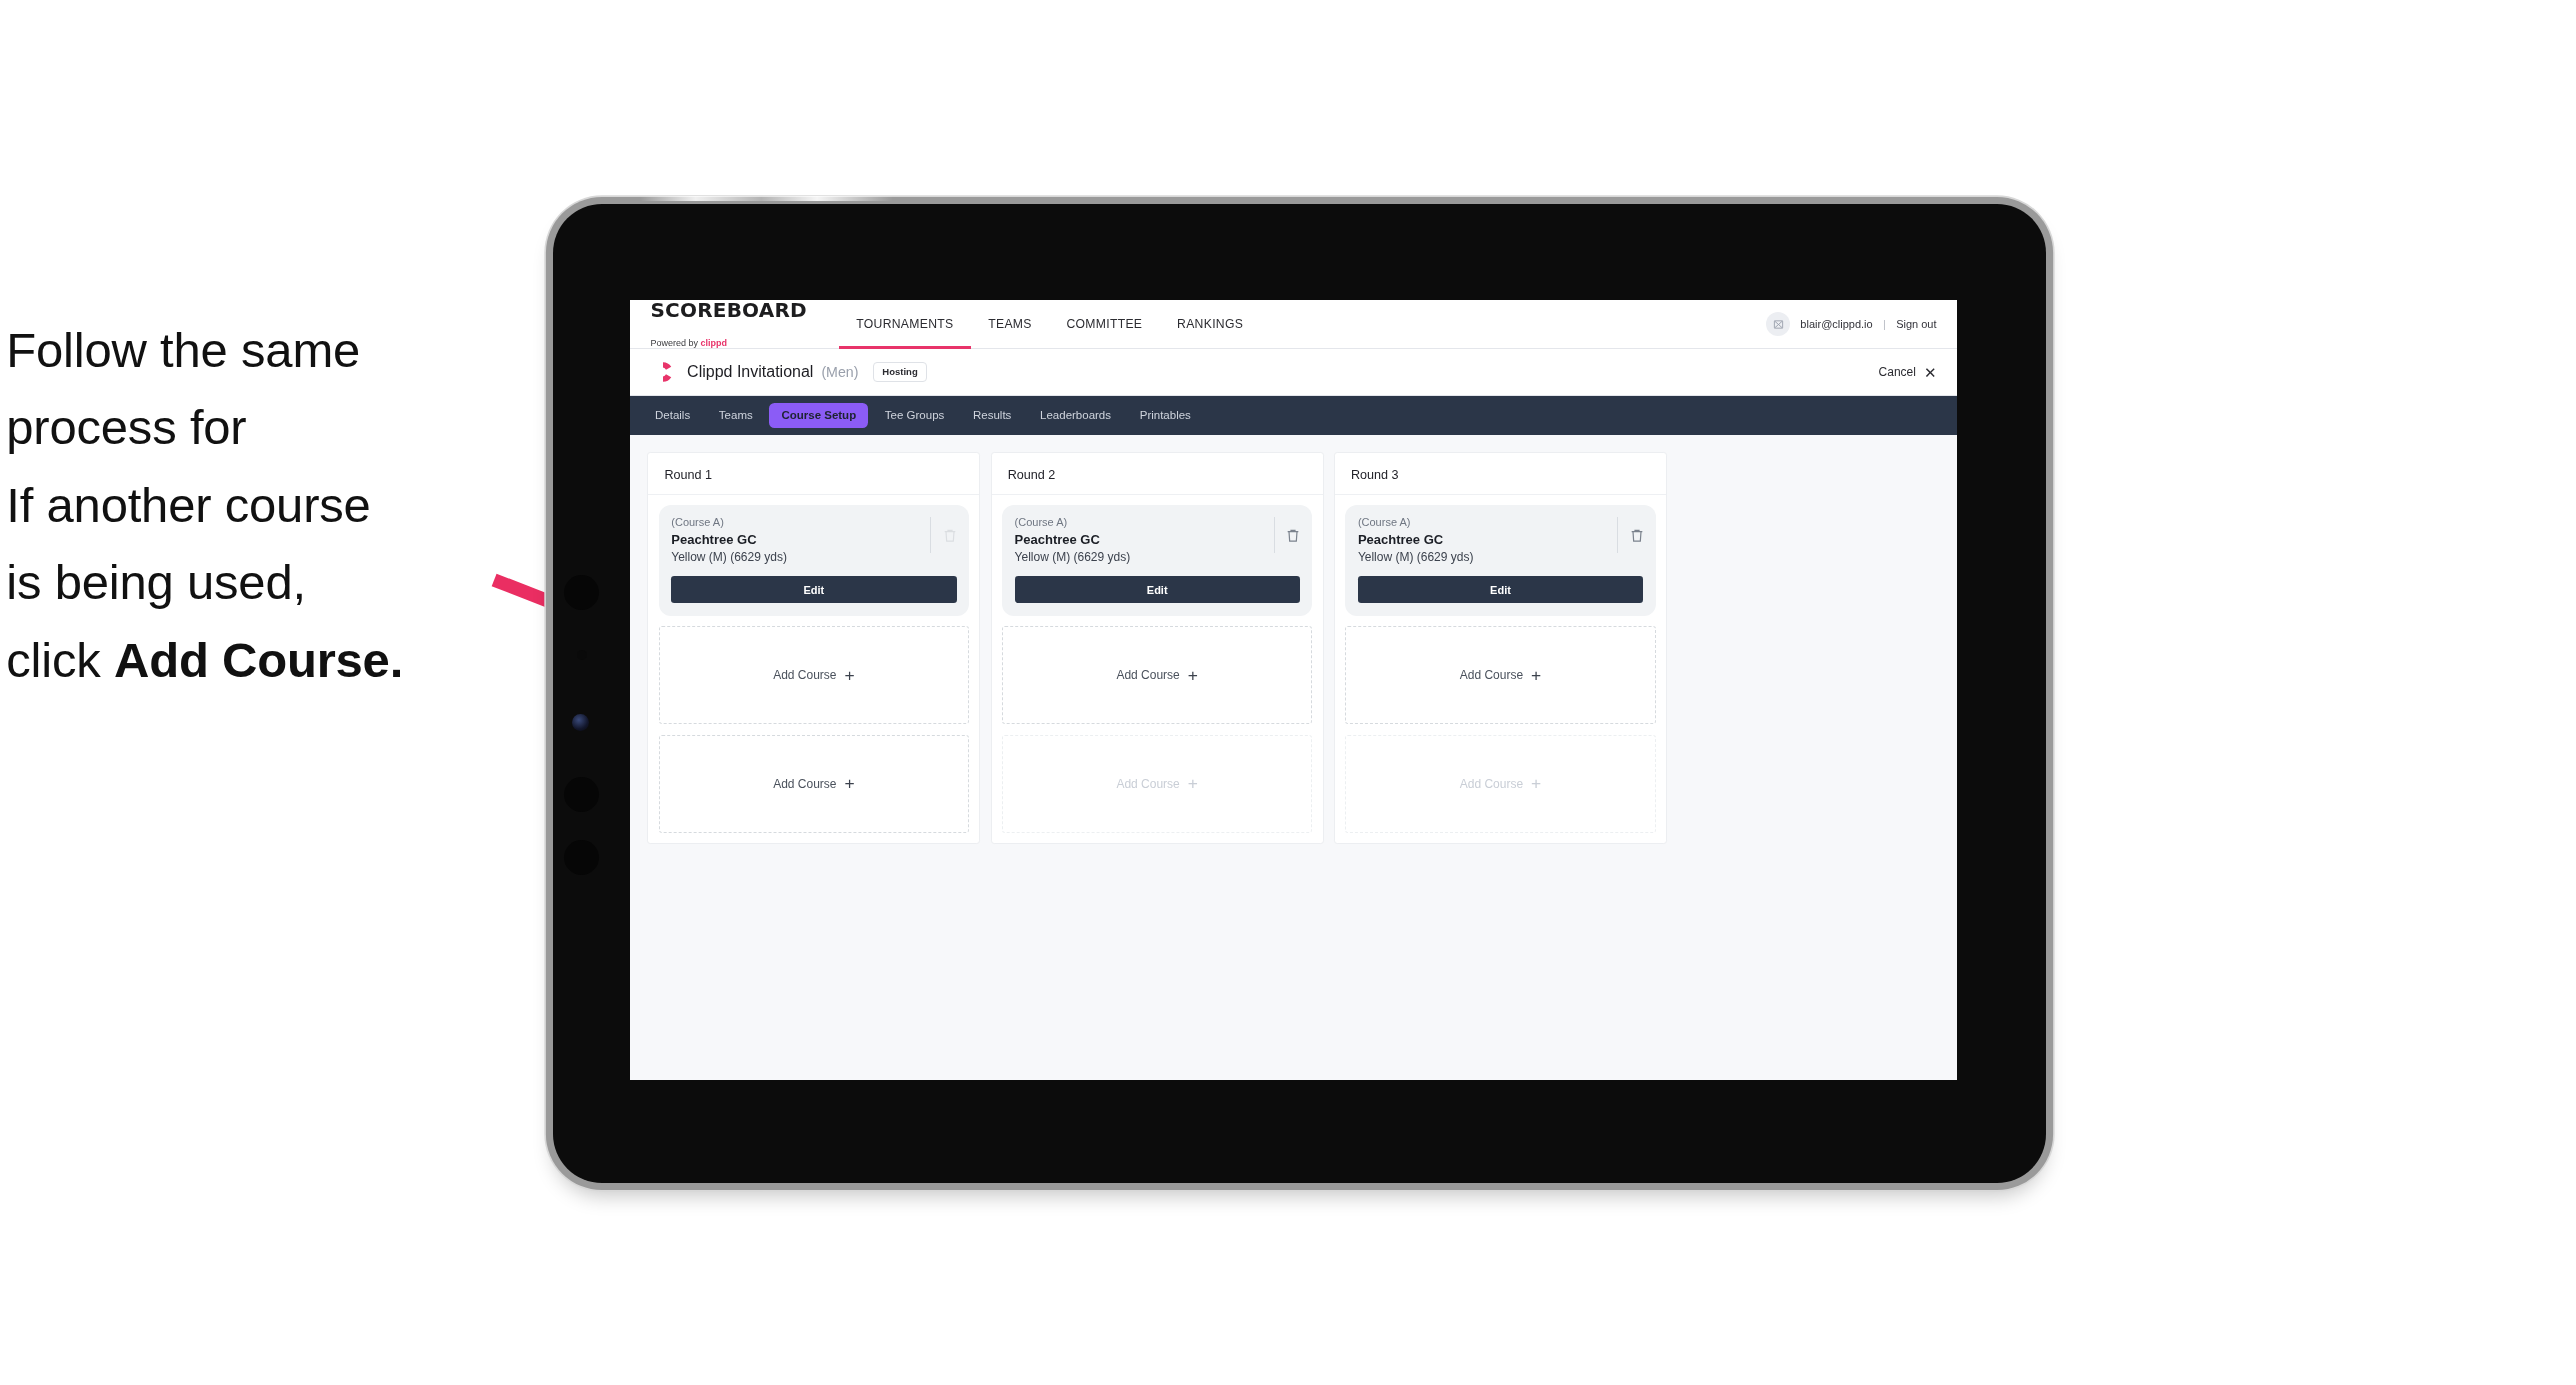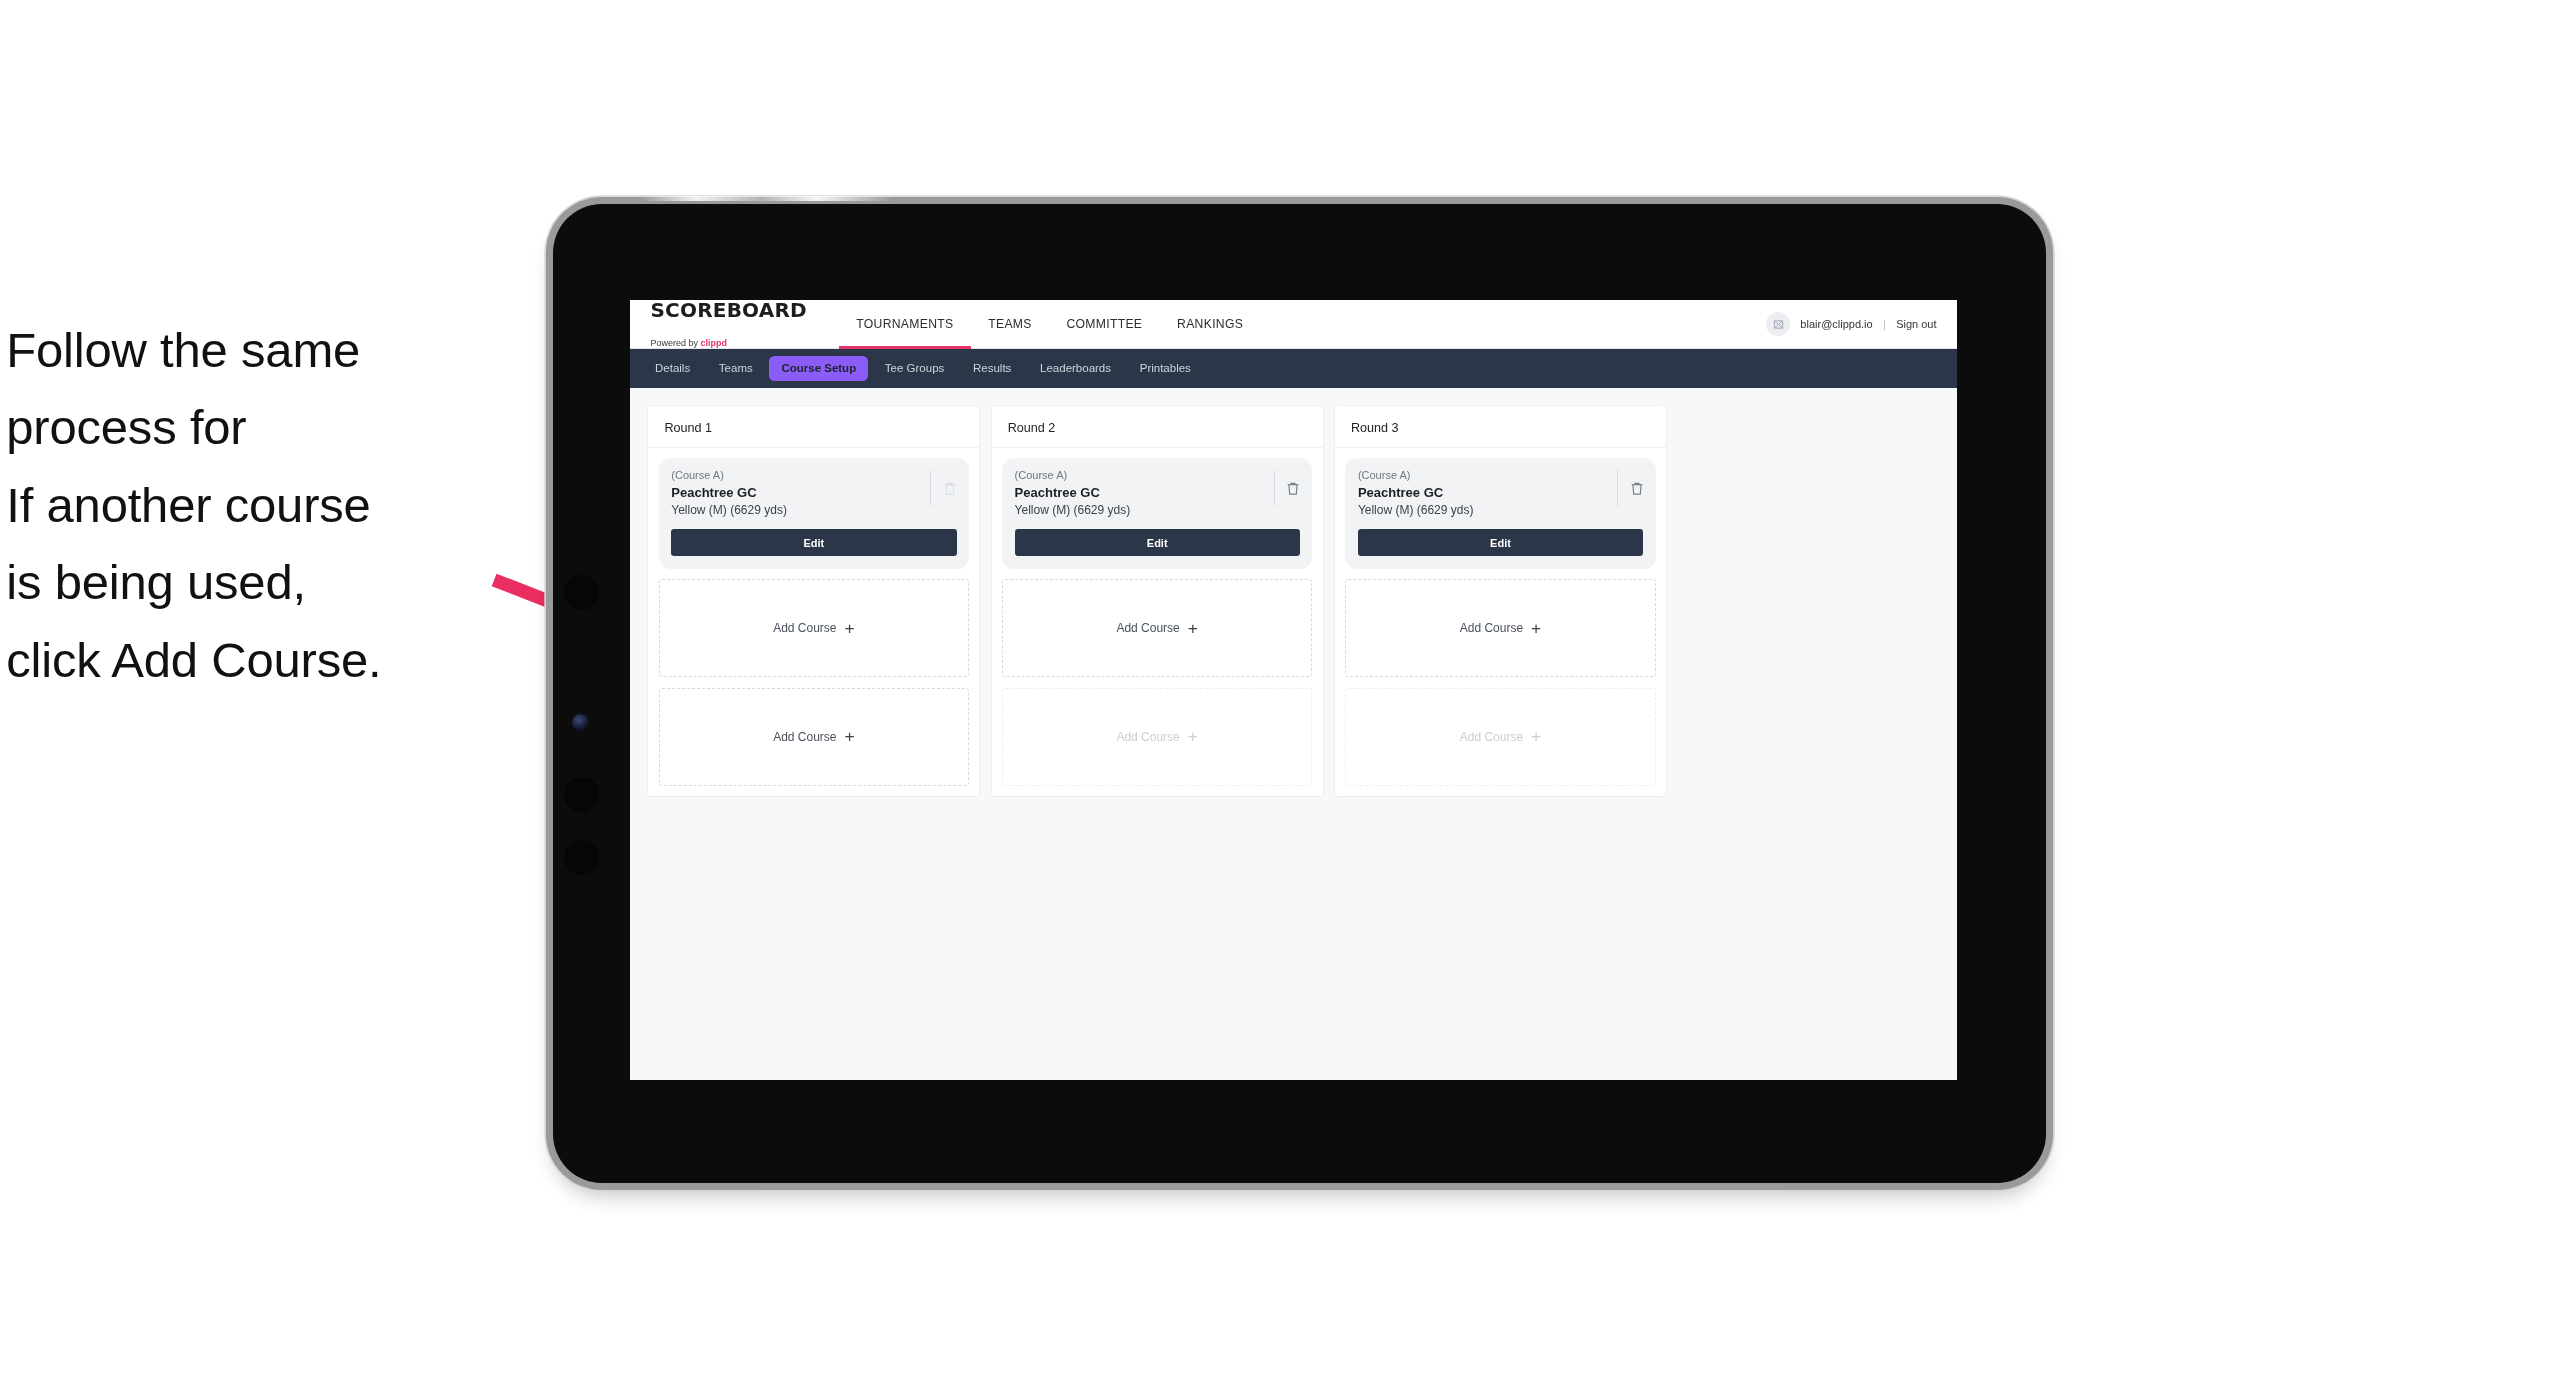--- a/index.html
+++ b/index.html
@@ -16,21 +16,21 @@
   #annotation {
     position: absolute;
     left: 6.3px; top: 312px;
     width: 521px;
     font-size: 49px;
     line-height: 1.58;
     color: #111111;
     font-weight: 400;
     letter-spacing: -0.2px;
   }
-  #annotation .bold { font-weight: 400; }
+  #annotation .bold { font-weight: 700; }
 
   
   #arrow { position: absolute; left: 442px; top: 537px; width: 379px; height: 190px; }
 
   
   #tablet {
     position: absolute;
     left: 553px; top: 204px;
     width: 1493px; height: 979px;
     background: #0c0c0c;
@@ -246,20 +246,34 @@
               <rect x="3" y="4" width="18" height="16" rx="1.5"></rect>
                 <path d="M3 4 L21 20 M21 4 L3 20"></path>
             </svg>
           </div>
           <span>blair@clippd.io</span>
           <span class="sep">|</span>
           <span class="signout">Sign out</span>
         </div>
       </div>
 
+      <div id="titlebar">
+        <svg id="clogo" viewBox="0 0 32 32">
+          <path d="M16 3 A13 13 0 1 0 16 29 A13 13 0 0 1 16 3 Z" fill="#e8346a"></path>
+          <path d="M16 3 A13 13 0 0 1 27 9 L20 13 A6 6 0 0 0 16 10 Z" fill="#e8346a"></path>
+          <path d="M16 29 A13 13 0 0 0 27 23 L20 19 A6 6 0 0 1 16 22 Z" fill="#e8346a"></path>
+        </svg>
+        <span id="tname">Clippd Invitational</span>
+        <span id="tgender">(Men)</span>
+        <span id="hosting">Hosting</span>
+        <div id="cancel">
+          <span>Cancel</span>
+          <span class="x">✕</span>
+        </div>
+      </div>
 
       <div id="tabstrip">
         <div class="tab">Details</div>
         <div class="tab">Teams</div>
         <div class="tab active">Course Setup</div>
         <div class="tab">Tee Groups</div>
         <div class="tab">Results</div>
         <div class="tab">Leaderboards</div>
         <div class="tab">Printables</div>
       </div>

